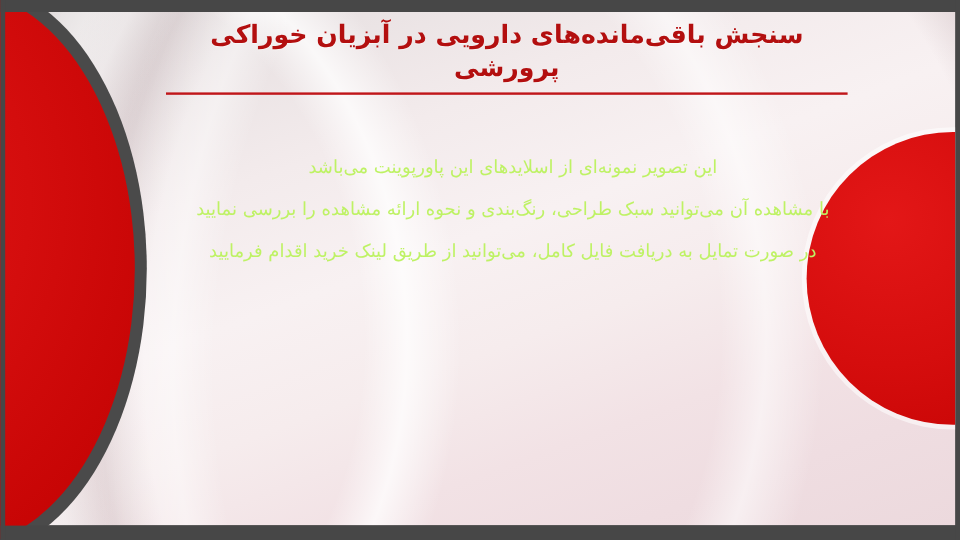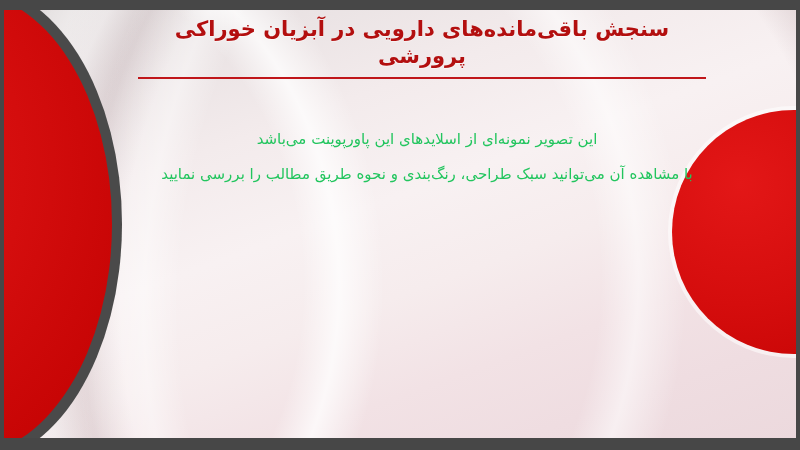--- a/index.html
+++ b/index.html
@@ -180,21 +180,21 @@
   }
 
   .body-block {
     position: absolute;
     top: 112px;
     right: 110px;
     left: 150px;
     text-align: center;
   }
   .body-line {
-    color: #22c55e;
+    color: #bef264;
     font-size: 15px;
     line-height: 35px;
     white-space: nowrap;
   }
 </style>
 </head>
 <body>
 
 <div class="slide">
 
@@ -221,17 +221,18 @@
   <div class="content">
 
     <div class="title-block">
       <div class="title-line">سنجش باقی‌مانده‌های دارویی در آبزیان خوراکی پرورشی</div>
     </div>
 
     <div class="title-rule"></div>
 
     <div class="body-block">
       <div class="body-line">این تصویر نمونه‌ای از اسلایدهای این پاورپوینت می‌باشد</div>
-      <div class="body-line">با مشاهده آن می‌توانید سبک طراحی، رنگ‌بندی و نحوه طریق مطالب را بررسی نمایید</div>
+      <div class="body-line">با مشاهده آن می‌توانید سبک طراحی، رنگ‌بندی و نحوه ارائه مشاهده را بررسی نمایید</div>
+      <div class="body-line">در صورت تمایل به دریافت فایل کامل، می‌توانید از طریق لینک خرید اقدام فرمایید</div>
     </div>
 
   </div>
 </div>
 
 </body></html>

